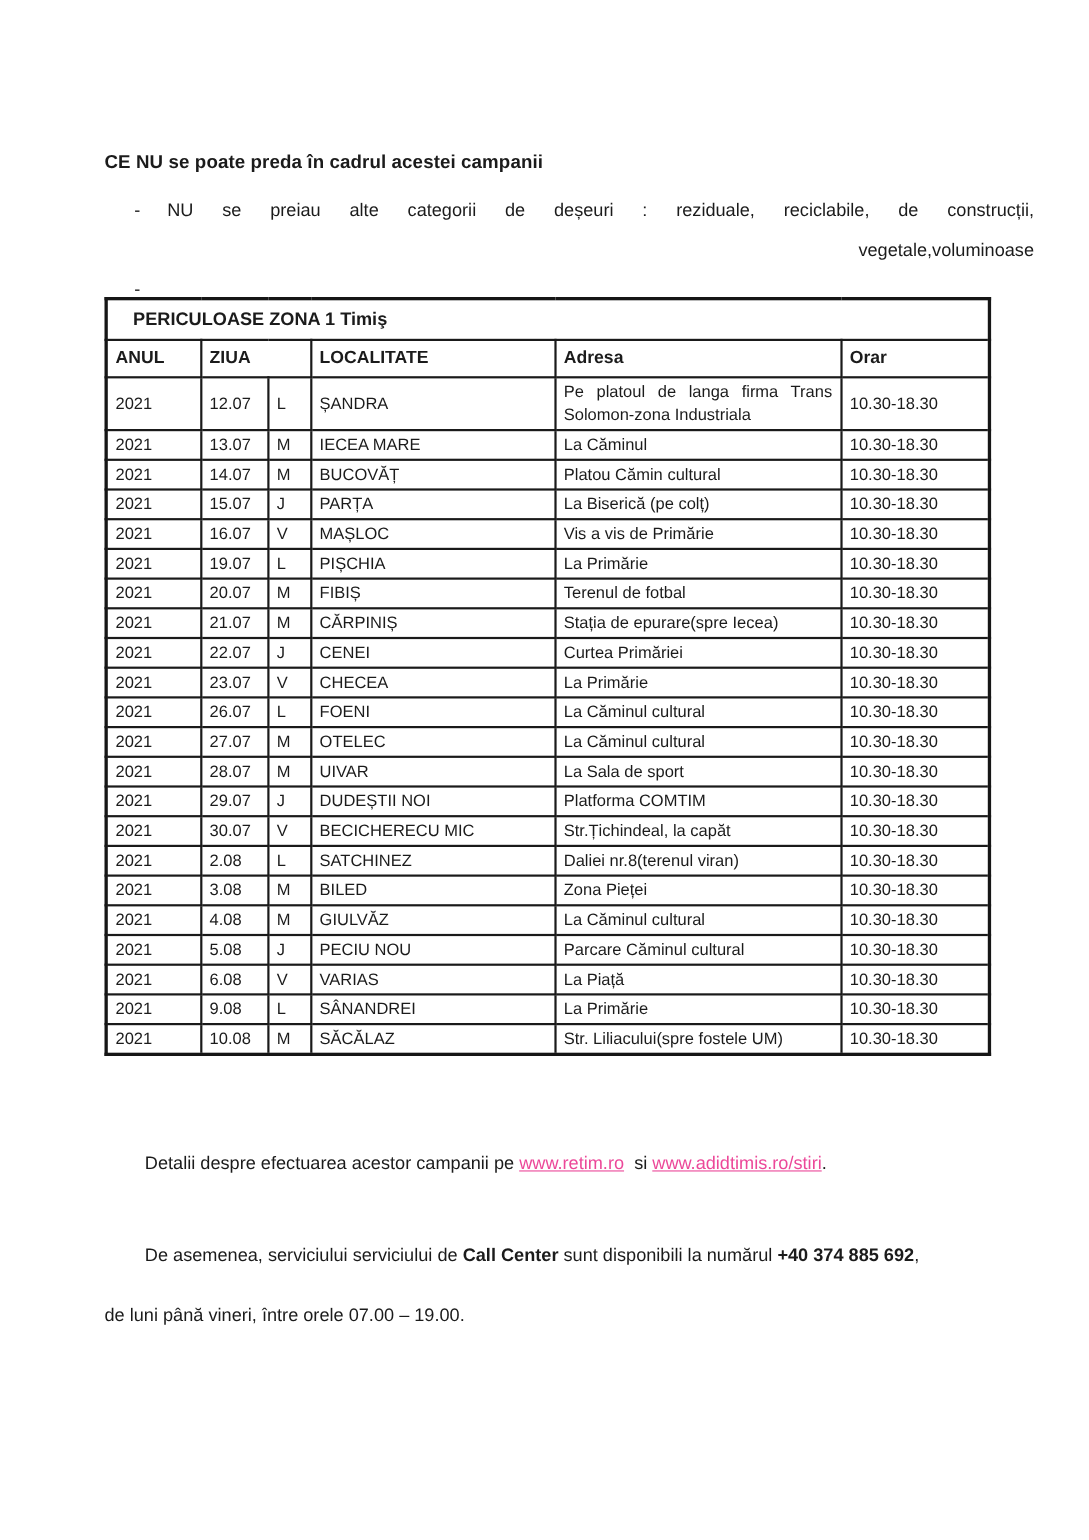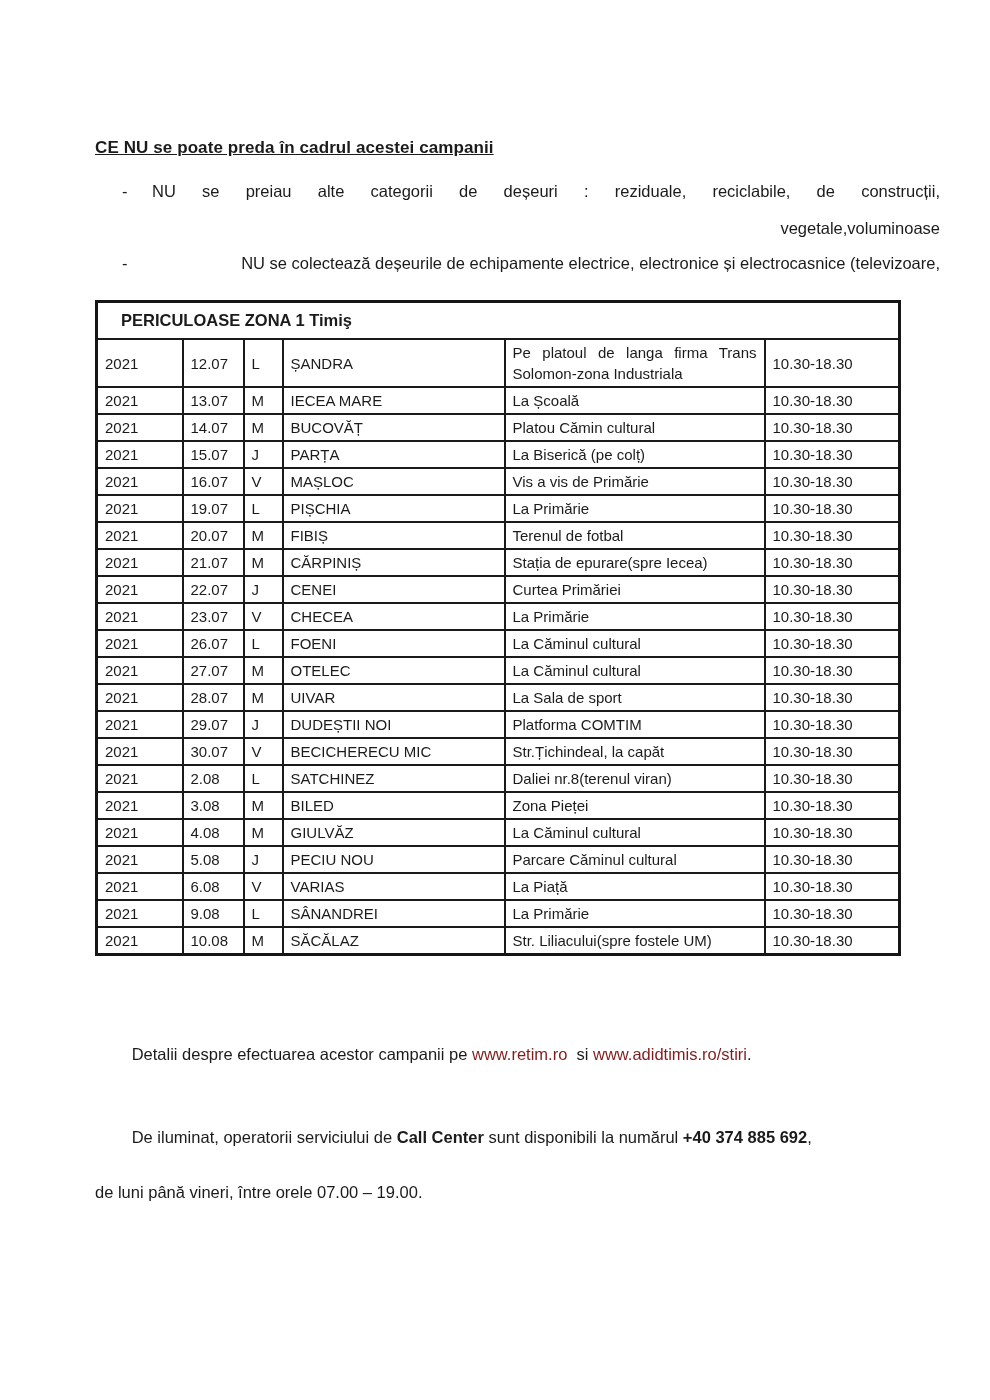--- a/index.html
+++ b/index.html
@@ -16,21 +16,20 @@
     overflow: hidden;
   }
   .content {
     padding: 137px 50px 0 95px;
   }
   .doc-heading {
     margin: 0;
     font-size: 17px;
     font-weight: bold;
     line-height: 21px;
-    text-decoration: underline;
     letter-spacing: 0.1px;
   }
   
   .bullet-list {
     list-style: none;
     margin: 15px 0 0 0;
     padding: 0;
   }
   .bullet-item {
     position: relative;
@@ -86,75 +85,82 @@
   }
   
   .footer-note {
     margin-top: 58px;
     font-size: 16.5px;
     line-height: 27.5px;
   }
   .footer-line { white-space: pre-wrap; }
   .footer-line.indent { text-indent: 57px; }
   .doc-link {
-    color: #7f1d1d;
+    color: #ec4899;
+    text-decoration: underline;
     cursor: pointer;
   }
   .bold { font-weight: bold; }
 </style>
 </head>
 <body>
 
 <div class="page">
   <div class="content">
 
     <h1 class="doc-heading">CE NU se poate preda în cadrul acestei campanii</h1>
 
     <ul class="bullet-list">
       <li class="bullet-item spaced">
         <span class="bullet-dash">-</span>
         <span class="bline stretch">NU se preiau alte categorii de deșeuri : reziduale, reciclabile, de construcții,</span>
         <span class="bline">vegetale,voluminoase</span>
       </li>
       <li class="bullet-item tight">
         <span class="bullet-dash">-</span>
-        <span class="bline">NU se colectează deșeurile de echipamente electrice, electronice și electrocasnice (televizoare,</span>
       </li>
     </ul>
 
 
     <table class="schedule-table">
       <colgroup>
         <col style="width:86px">
           <col style="width:61px">
           <col style="width:39px">
         <col style="width:222px">
           <col style="width:260px">
           <col style="width:135px">
       </colgroup>
       <thead>
         <tr class="title-row">
           <th colspan="6">PERICULOASE ZONA 1 Timiş</th>
         </tr>
+        <tr class="header-row">
+          <th>ANUL</th>
+          <th colspan="2">ZIUA</th>
+          <th>LOCALITATE</th>
+          <th>Adresa</th>
+          <th>Orar</th>
+        </tr>
       </thead>
       <tbody>
           <tr class="data-row">
             <td>2021</td>
             <td>12.07</td>
             <td>L</td>
             <td>ȘANDRA</td>
             <td class="justify">Pe platoul de langa firma Trans Solomon-zona Industriala</td>
             <td>10.30-18.30</td>
           </tr>
           <tr class="data-row">
             <td>2021</td>
             <td>13.07</td>
             <td>M</td>
             <td>IECEA MARE</td>
-            <td>La Școală</td>
+            <td>La Căminul</td>
             <td>10.30-18.30</td>
           </tr>
           <tr class="data-row">
             <td>2021</td>
             <td>14.07</td>
             <td>M</td>
             <td>BUCOVĂȚ</td>
             <td>Platou Cămin cultural</td>
             <td>10.30-18.30</td>
           </tr>
@@ -311,19 +317,19 @@
             <td>10.30-18.30</td>
           </tr>
         </tbody>
     </table>
 
     <div class="footer-note">
       <div class="footer-line indent">
         <span>Detalii despre efectuarea acestor campanii pe </span><span class="doc-link">www.retim.ro</span><span>  si </span><span class="doc-link">www.adidtimis.ro/stiri</span><span>.</span>
       </div>
       <div class="footer-line indent">
-        <span>De iluminat, operatorii serviciului de </span><span class="bold">Call Center</span><span> sunt disponibili la numărul </span><span class="bold">+40 374 885 692</span><span>,</span>
+        <span>De asemenea, serviciului serviciului de </span><span class="bold">Call Center</span><span> sunt disponibili la numărul </span><span class="bold">+40 374 885 692</span><span>,</span>
       </div>
       <div class="footer-line">de luni până vineri, între orele 07.00 – 19.00.</div>
     </div>
 
   </div>
 </div>
 
 </body></html>

